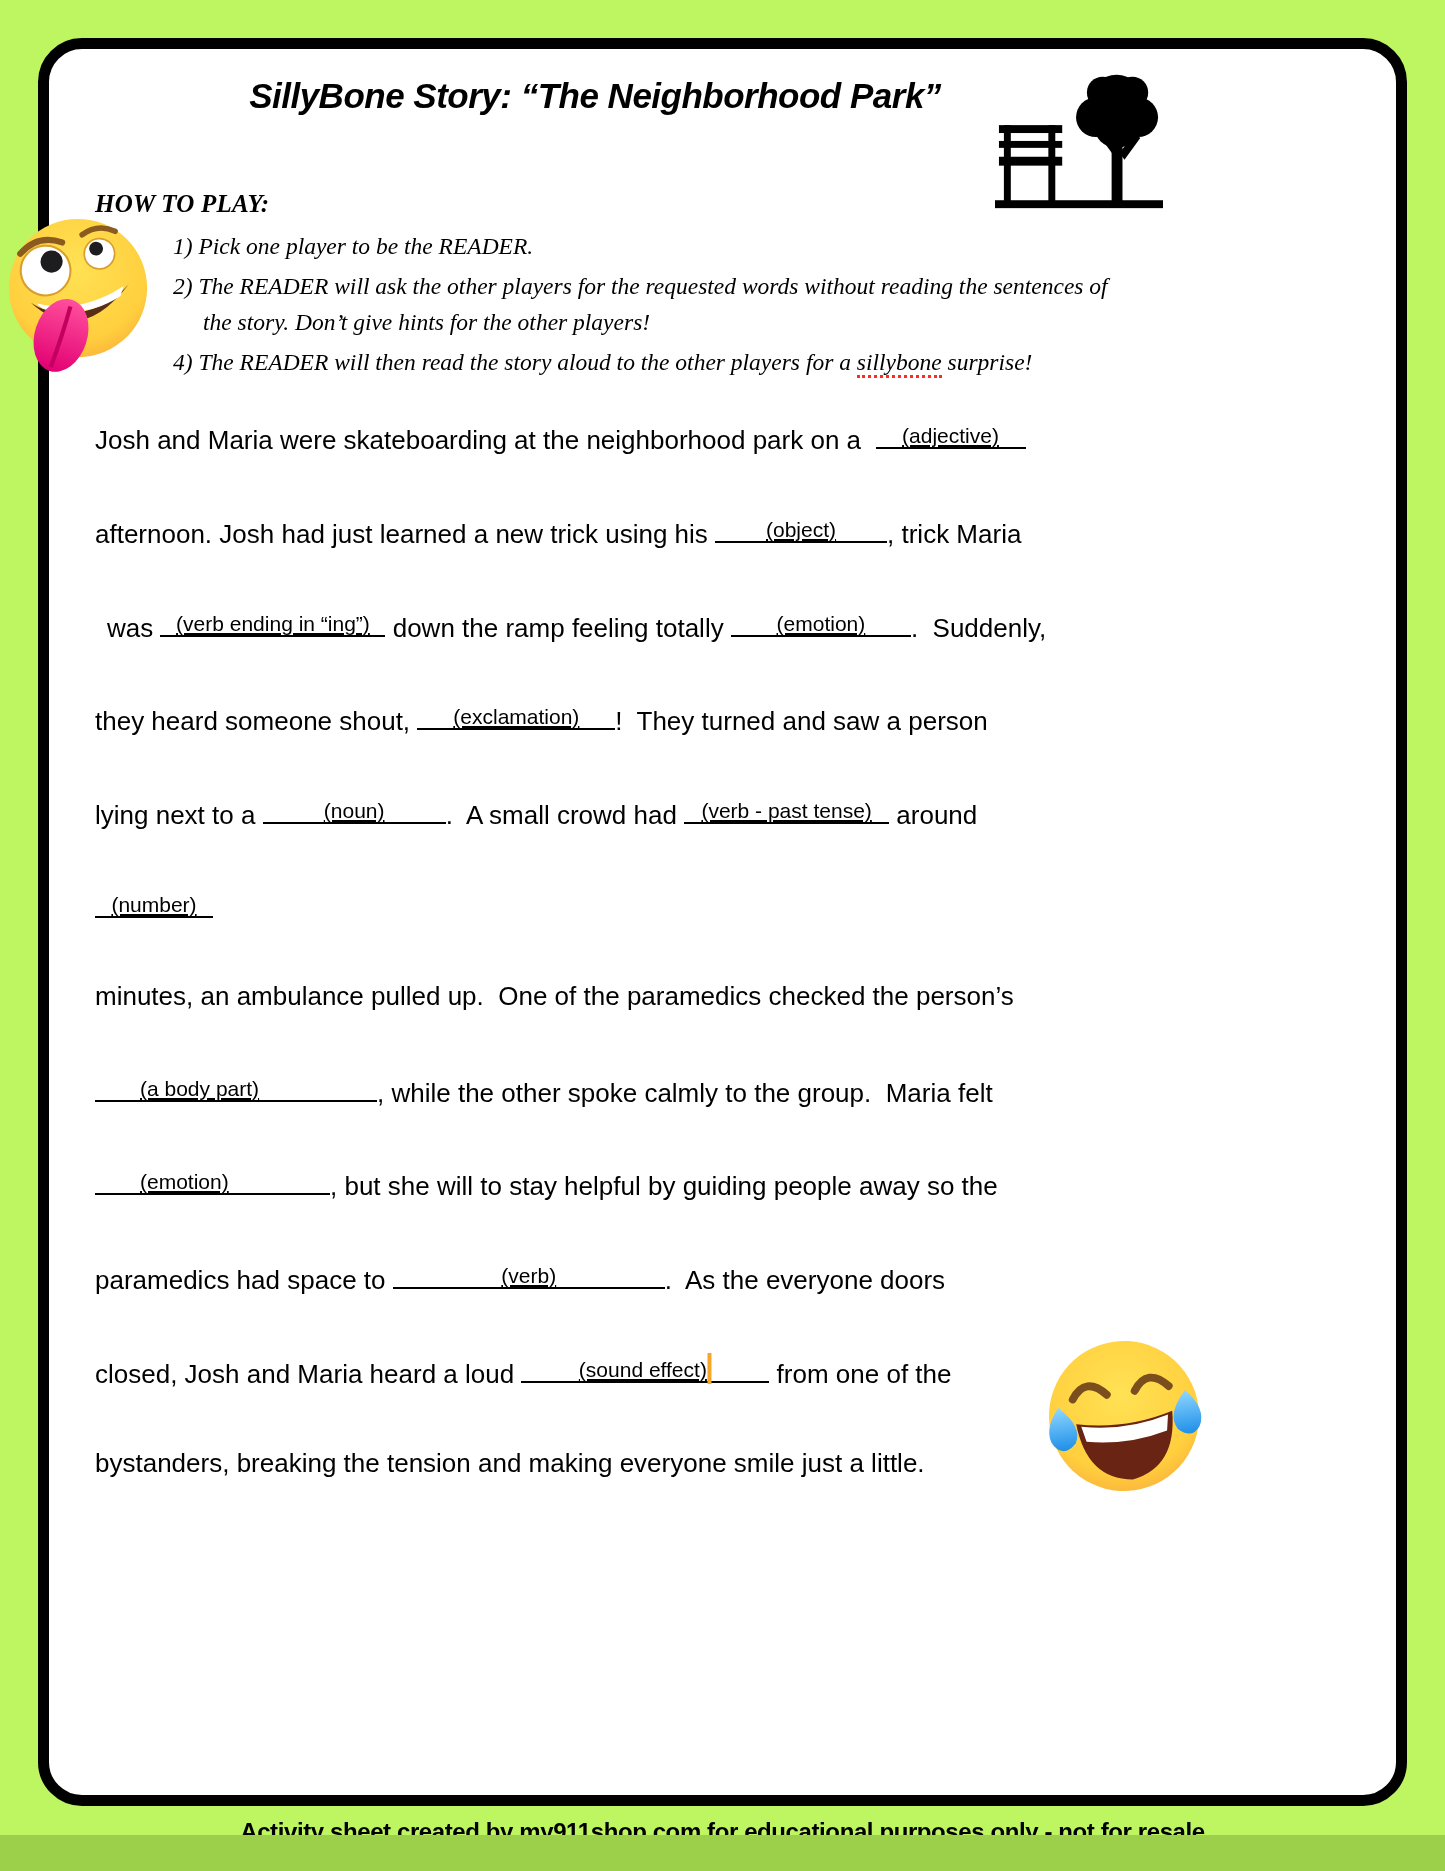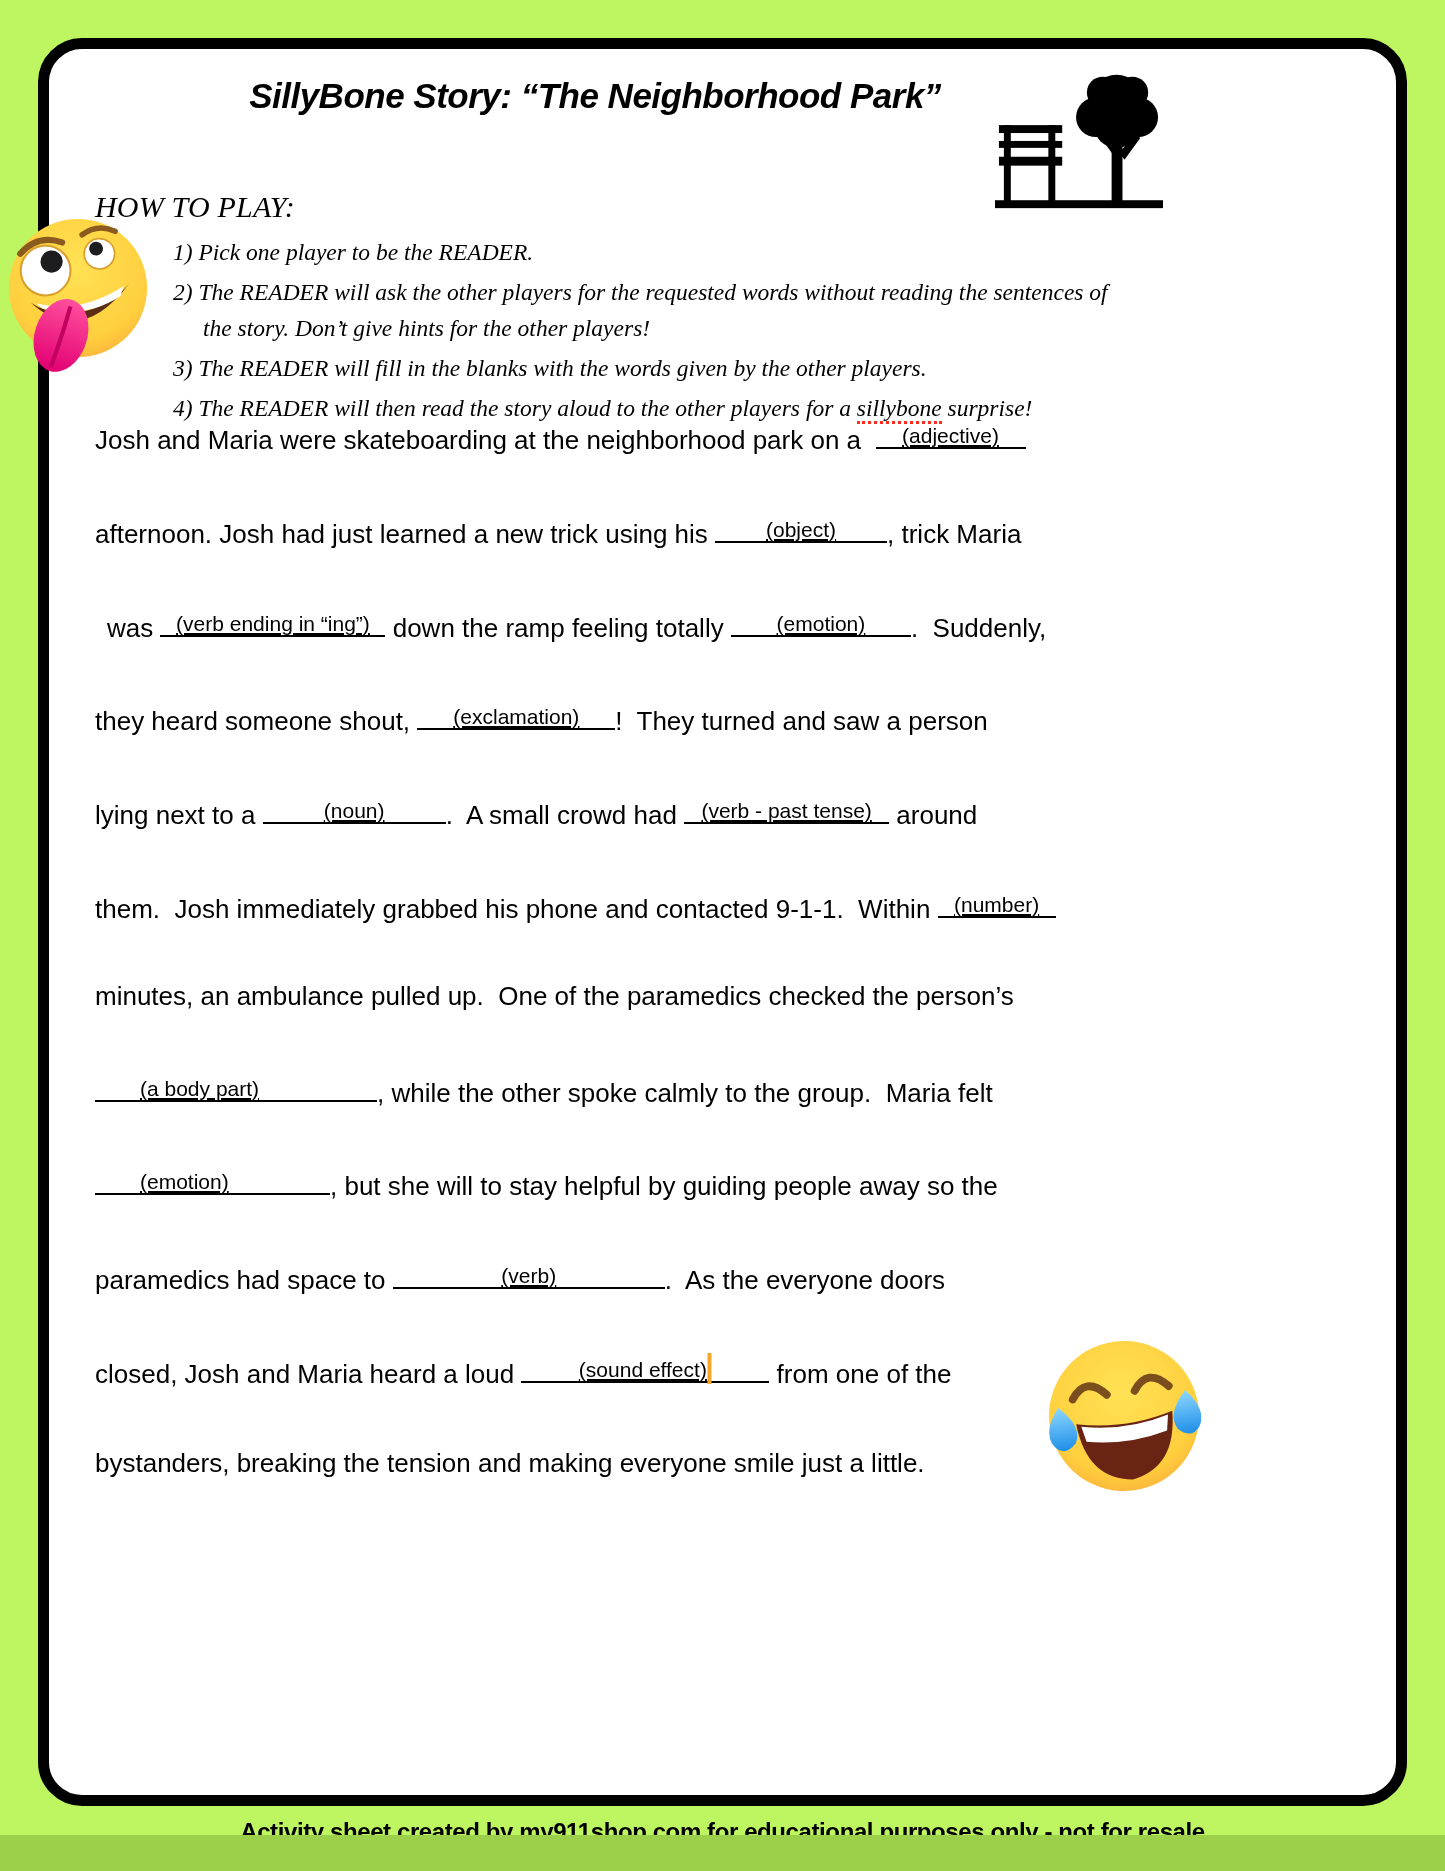--- a/index.html
+++ b/index.html
@@ -27,21 +27,21 @@
     font-size:35px;letter-spacing:-0.5px;
   }
   .park-icon{
     position:absolute;left:995px;top:60px;width:168px;height:152px;
   }
   .howto{
     position:absolute;left:95px;top:190px;width:1070px;
     font-family:"Liberation Serif","DejaVu Serif",serif;
     font-style:italic;
   }
-  .howto-heading{font-size:30px;letter-spacing:0.2px;}
+  .howto-heading{font-size:25px;letter-spacing:0.2px;font-weight:bold;}
   .steps{margin-left:78px;margin-top:10px;width:952px;font-size:23.5px;line-height:36px;}
   .step{padding-left:30px;text-indent:-30px;margin-bottom:4px;}
   .misspell{border-bottom:3px dotted #ff2b1f;}
   .story-line{
     position:absolute;left:95px;
     font-size:26px;
     white-space:pre;
   }
   .blank{
     display:inline-block;
@@ -161,32 +161,31 @@
       <path d="M14 44 Q2 58 8 68 Q14 76 22 68 Q28 58 14 44 Z" fill="url(#tear)"></path>
       <path d="M96 44 Q108 58 102 68 Q96 76 88 68 Q82 58 96 44 Z" fill="url(#tear)"></path>
     </g>
   </svg>
 
   <div class="howto">
     <div class="howto-heading">HOW TO PLAY:</div>
     <div class="steps">
         <div class="step"><span>1) Pick one player to be the READER.</span></div>
         <div class="step"><span>2) The READER will ask the other players for the requested words without reading the sentences of the story. Don’t give hints for the other players!</span></div>
-        <div class="step"><span>3) The READER will fill in the blanks with the words given by the other players.</span></div>
         <div class="step"><span>4) The READER will then read the story aloud to the other players for a </span><span class="misspell">sillybone</span><span> surprise!</span></div>
       </div>
   </div>
 
   <div id="story-box">
       <div class="story-line" style="top: 420px;"><span>Josh and Maria were skateboarding at the neighborhood park on a  </span><span class="blank" style="width: 150px;"><span class="blank-label">(adjective)</span></span></div>
       <div class="story-line" style="top: 514px;"><span>afternoon. Josh had just learned a new trick using his </span><span class="blank" style="width: 172px;"><span class="blank-label">(object)</span></span><span>, trick Maria</span></div>
       <div class="story-line" style="top: 608px; margin-left: 12px;"><span>was </span><span class="blank" style="width: 225px;"><span class="blank-label">(verb ending in “ing”)</span></span><span> down the ramp feeling totally </span><span class="blank" style="width: 180px;"><span class="blank-label">(emotion)</span></span><span>.  Suddenly,</span></div>
       <div class="story-line" style="top: 701px;"><span>they heard someone shout, </span><span class="blank" style="width: 198px;"><span class="blank-label">(exclamation)</span></span><span>!  They turned and saw a person</span></div>
       <div class="story-line" style="top: 795px;"><span>lying next to a </span><span class="blank" style="width: 183px;"><span class="blank-label">(noun)</span></span><span>.  A small crowd had </span><span class="blank" style="width: 205px;"><span class="blank-label">(verb - past tense)</span></span><span> around</span></div>
-      <div class="story-line" style="top: 889px;"><span>them.  Josh immediately grabbed his phone and contacted 9-1-1.  Within </span><span class="blank" style="width: 118px;"><span class="blank-label">(number)</span></span></div>
+      <div class="story-line" style="top: 889px;"><span class="blank" style="width: 118px;"><span class="blank-label">(number)</span></span></div>
       <div class="story-line" style="top: 981px;"><span>minutes, an ambulance pulled up.  One of the paramedics checked the person’s</span></div>
       <div class="story-line" style="top: 1073px;"><span class="blank" style="width: 282px;"><span class="blank-label left">(a body part)</span></span><span>, while the other spoke calmly to the group.  Maria felt</span></div>
       <div class="story-line" style="top: 1166px;"><span class="blank" style="width: 235px;"><span class="blank-label left">(emotion)</span></span><span>, but she will to stay helpful by guiding people away so the</span></div>
       <div class="story-line" style="top: 1260px;"><span>paramedics had space to </span><span class="blank" style="width: 272px;"><span class="blank-label">(verb)</span></span><span>.  As the everyone doors</span></div>
       <div class="story-line" style="top: 1354px;"><span>closed, Josh and Maria heard a loud </span><span class="blank" style="width: 248px;"><span class="blank-label">(sound effect)<span class="caret"></span></span></span><span> from one of the</span></div>
       <div class="story-line" style="top: 1448px;"><span>bystanders, breaking the tension and making everyone smile just a little.</span></div>
     </div>
 
   <div class="footer">Activity sheet created by my911shop.com for educational purposes only - not for resale</div>
 

